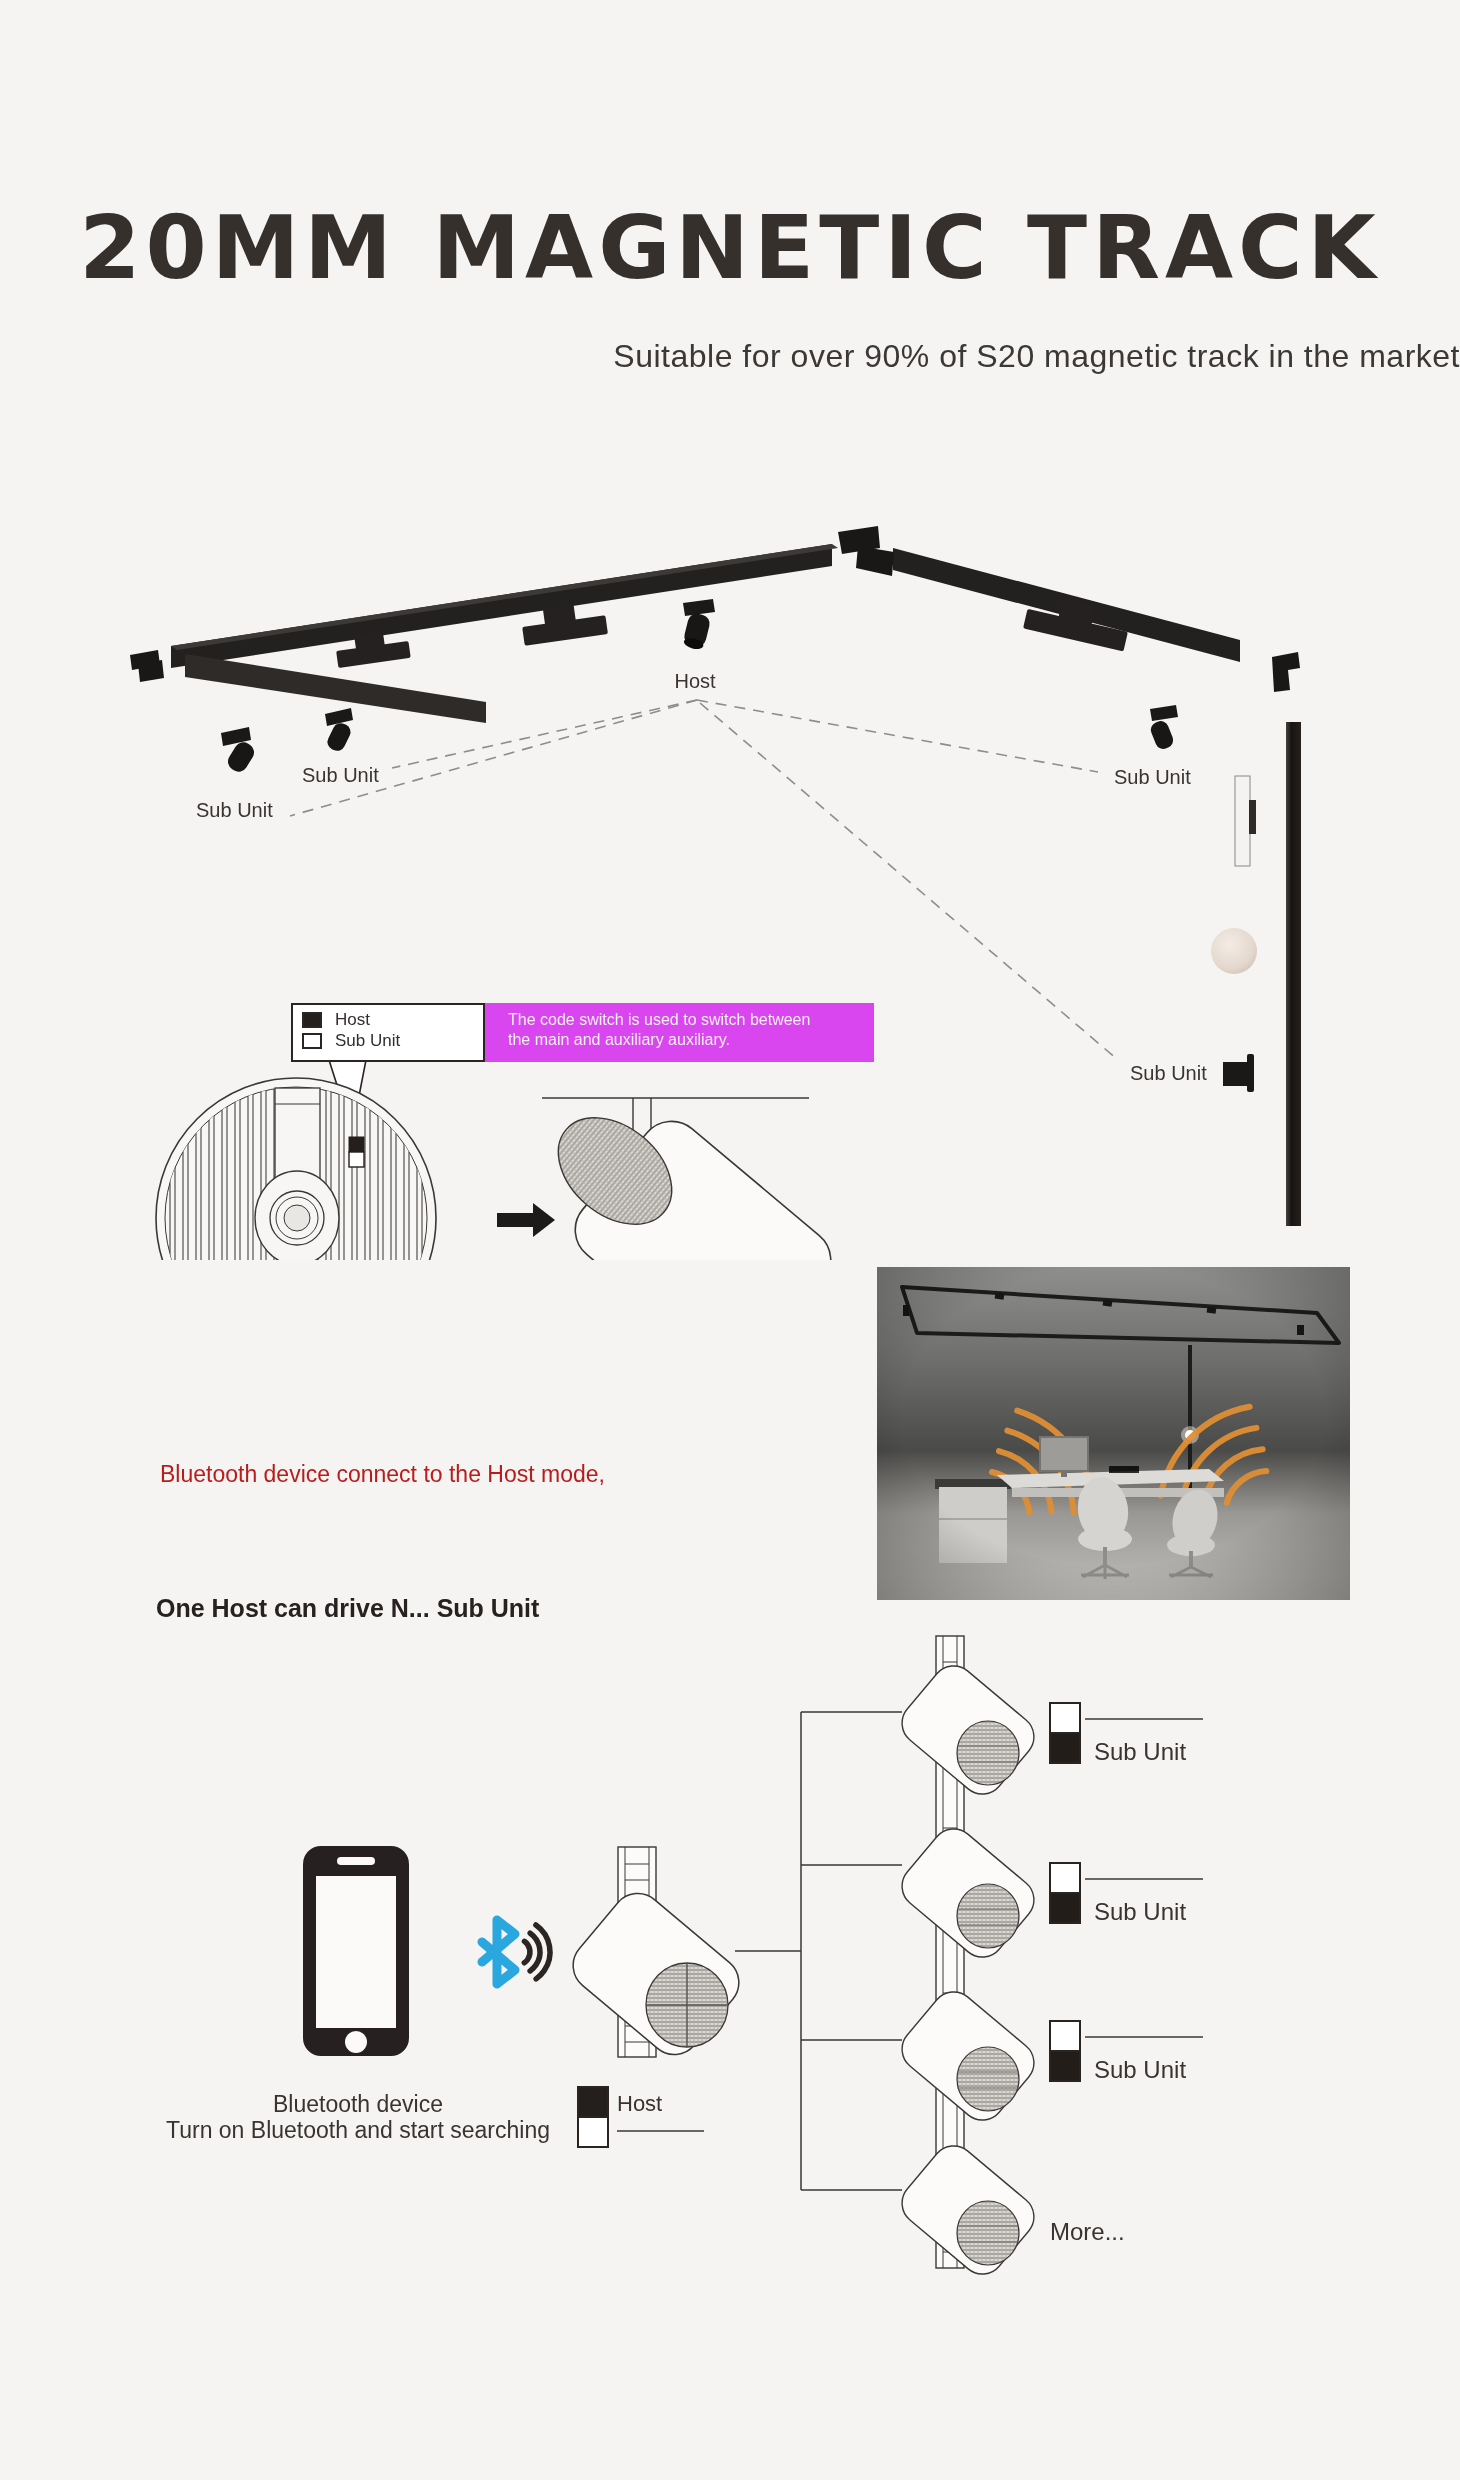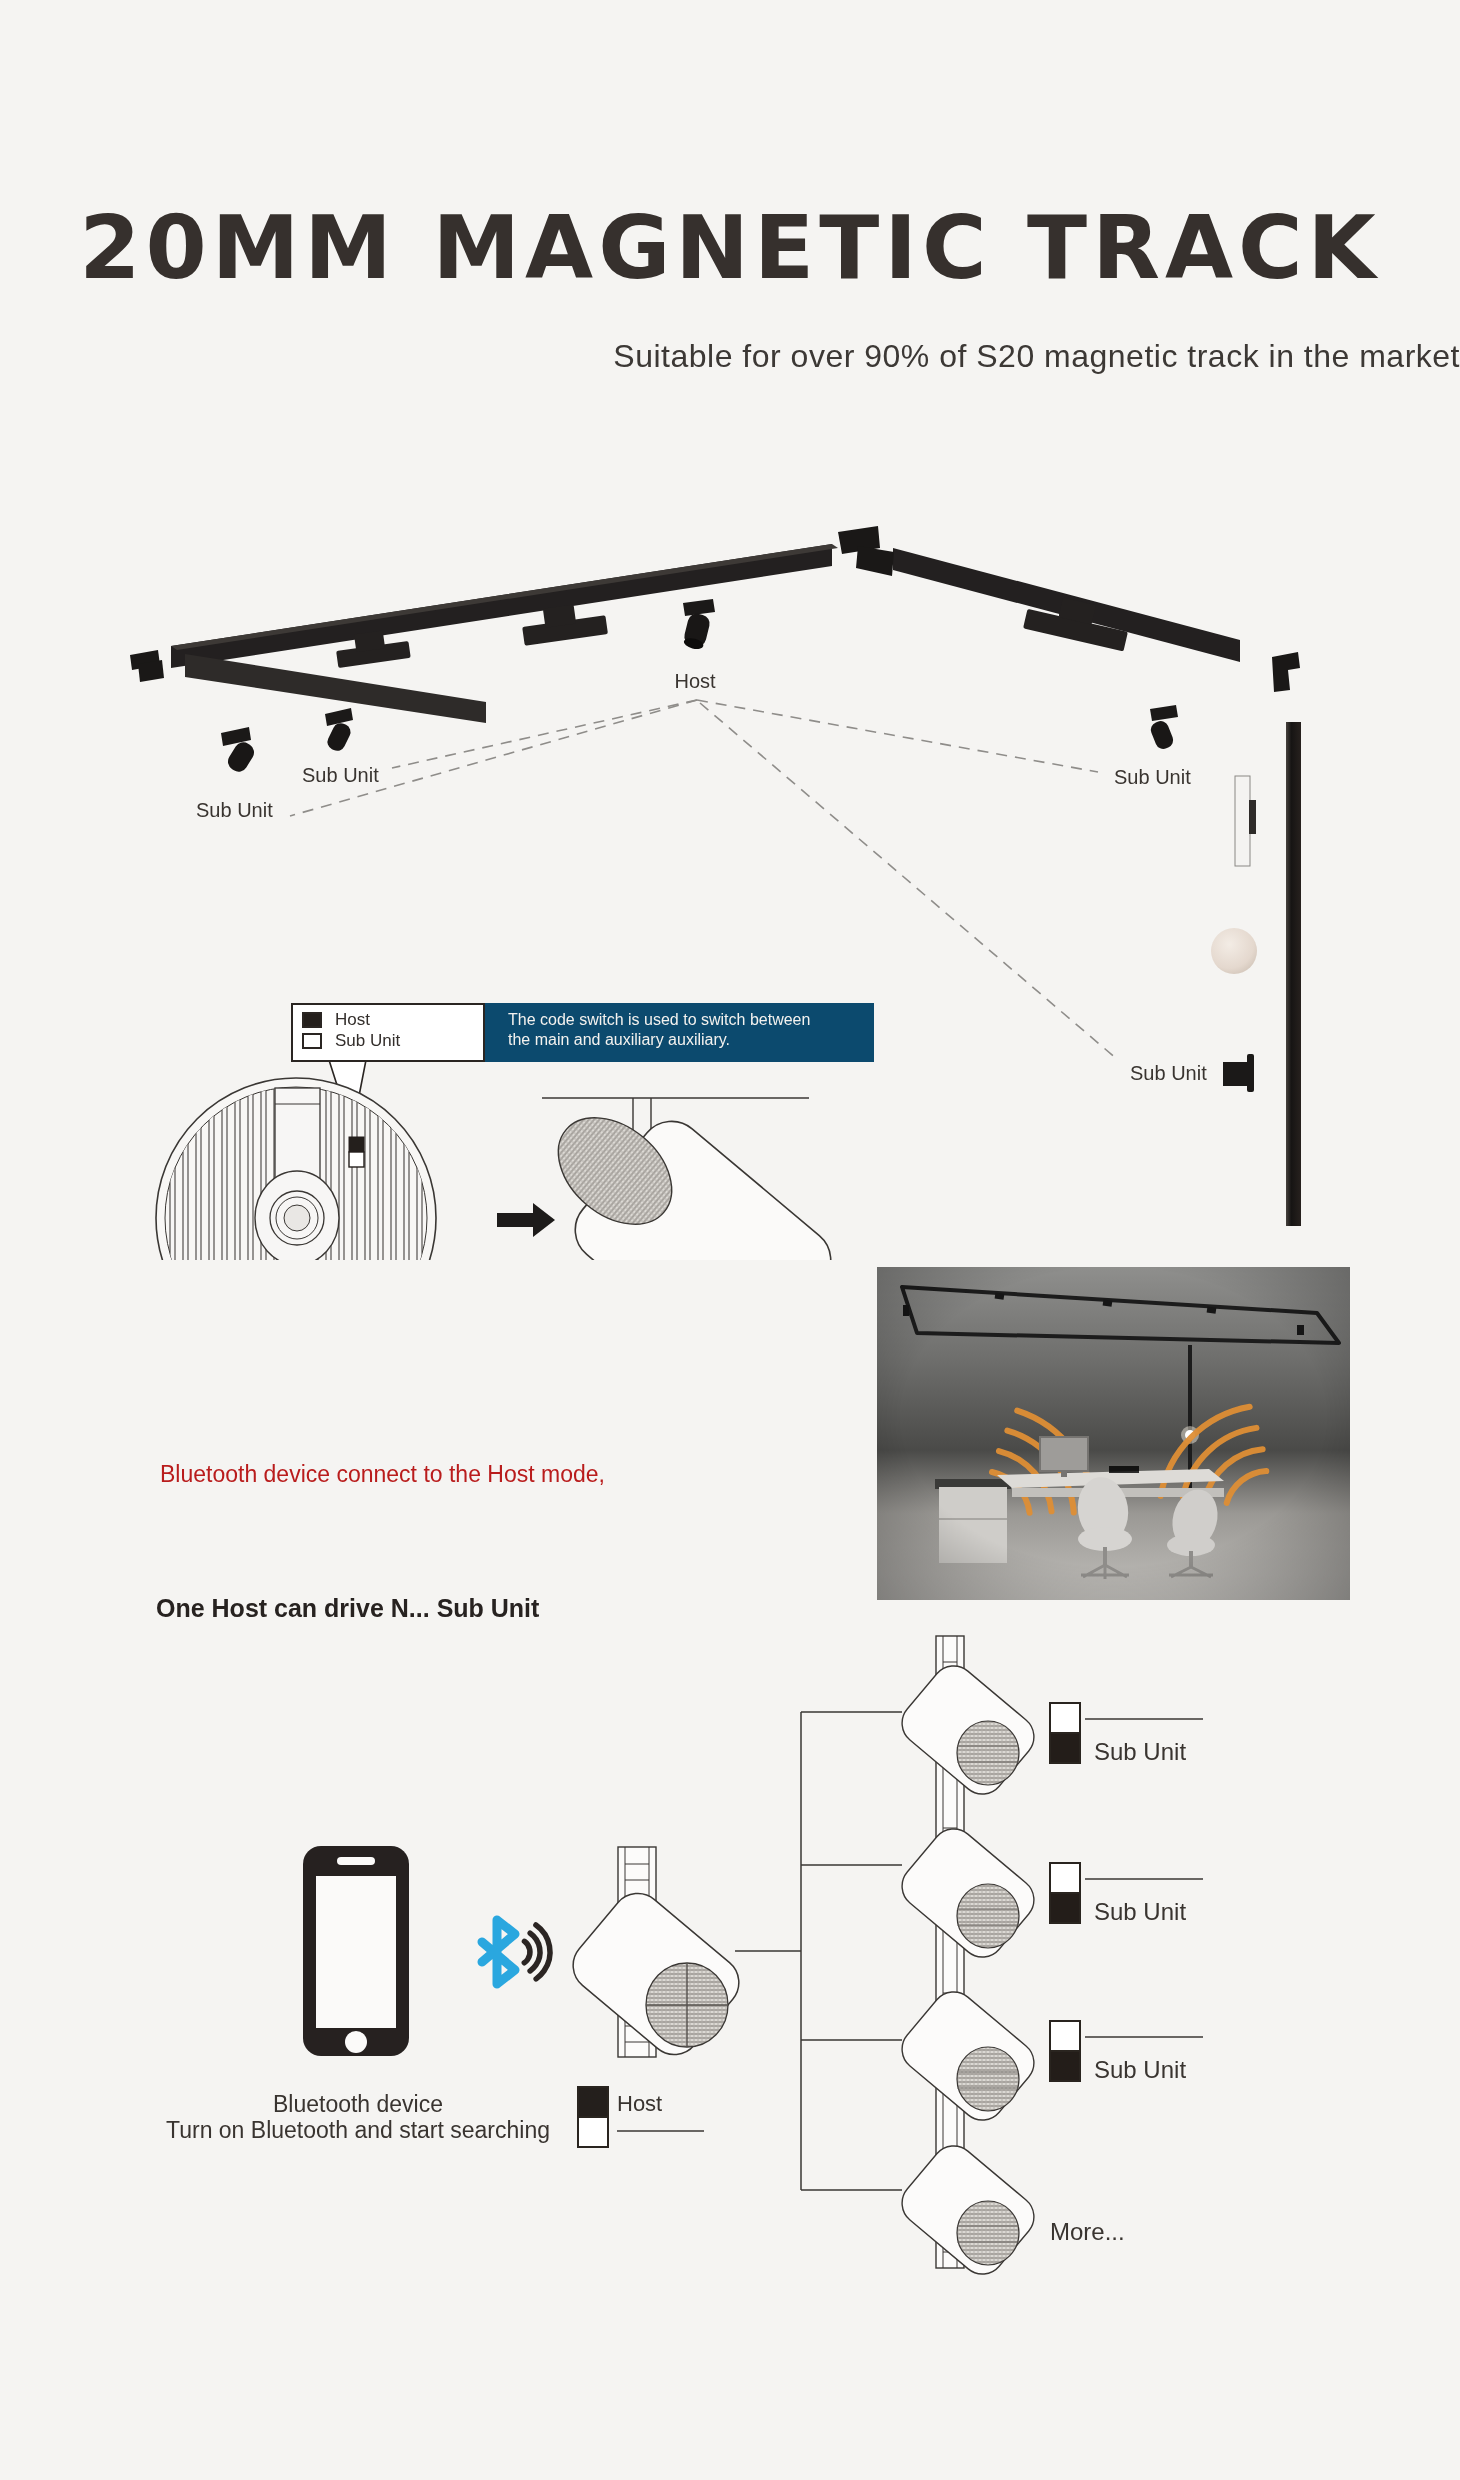--- a/index.html
+++ b/index.html
@@ -13,21 +13,21 @@
           font-size:32px;letter-spacing:.5px;color:#3c3835;}
   svg{display:block;}
   svg text{font-family:"Liberation Sans",sans-serif;fill:#393430;}
   .legend-white{left:291px;top:1003px;width:194px;height:59px;background:#ffffff;
           border:2px solid #2a2522;box-sizing:border-box;padding:4px 0 0 9px;}
   .legend-row{display:flex;align-items:center;height:21px;}
   .legend-sq{width:20px;height:16px;border:2px solid #2a2522;box-sizing:border-box;margin-right:13px;}
   .legend-sq.filled{background:#241f1c;}
   .legend-sq.empty{background:#ffffff;}
   .legend-label{font-size:17px;color:#332e2b;}
-  .legend-note{left:485px;top:1003px;width:389px;height:59px;background:#0c4a6e;color:#f4f2ef;
+  .legend-note{left:485px;top:1003px;width:389px;height:59px;background:#d946ef;color:#f4f2ef;
           box-sizing:border-box;padding:7px 0 4px 23px;font-size:16px;line-height:20px;}
   .para{left:160px;top:1458px;width:640px;font-size:23px;line-height:32px;color:#b91c1c;}
   .para-heading{left:156px;top:1594px;width:640px;font-size:25px;font-weight:bold;color:#272220;}
   .photo{left:877px;top:1267px;width:473px;height:333px;background:#555;overflow:hidden;}
 </style>
 </head>
 <body>
 
 <div id="canvas">
 

